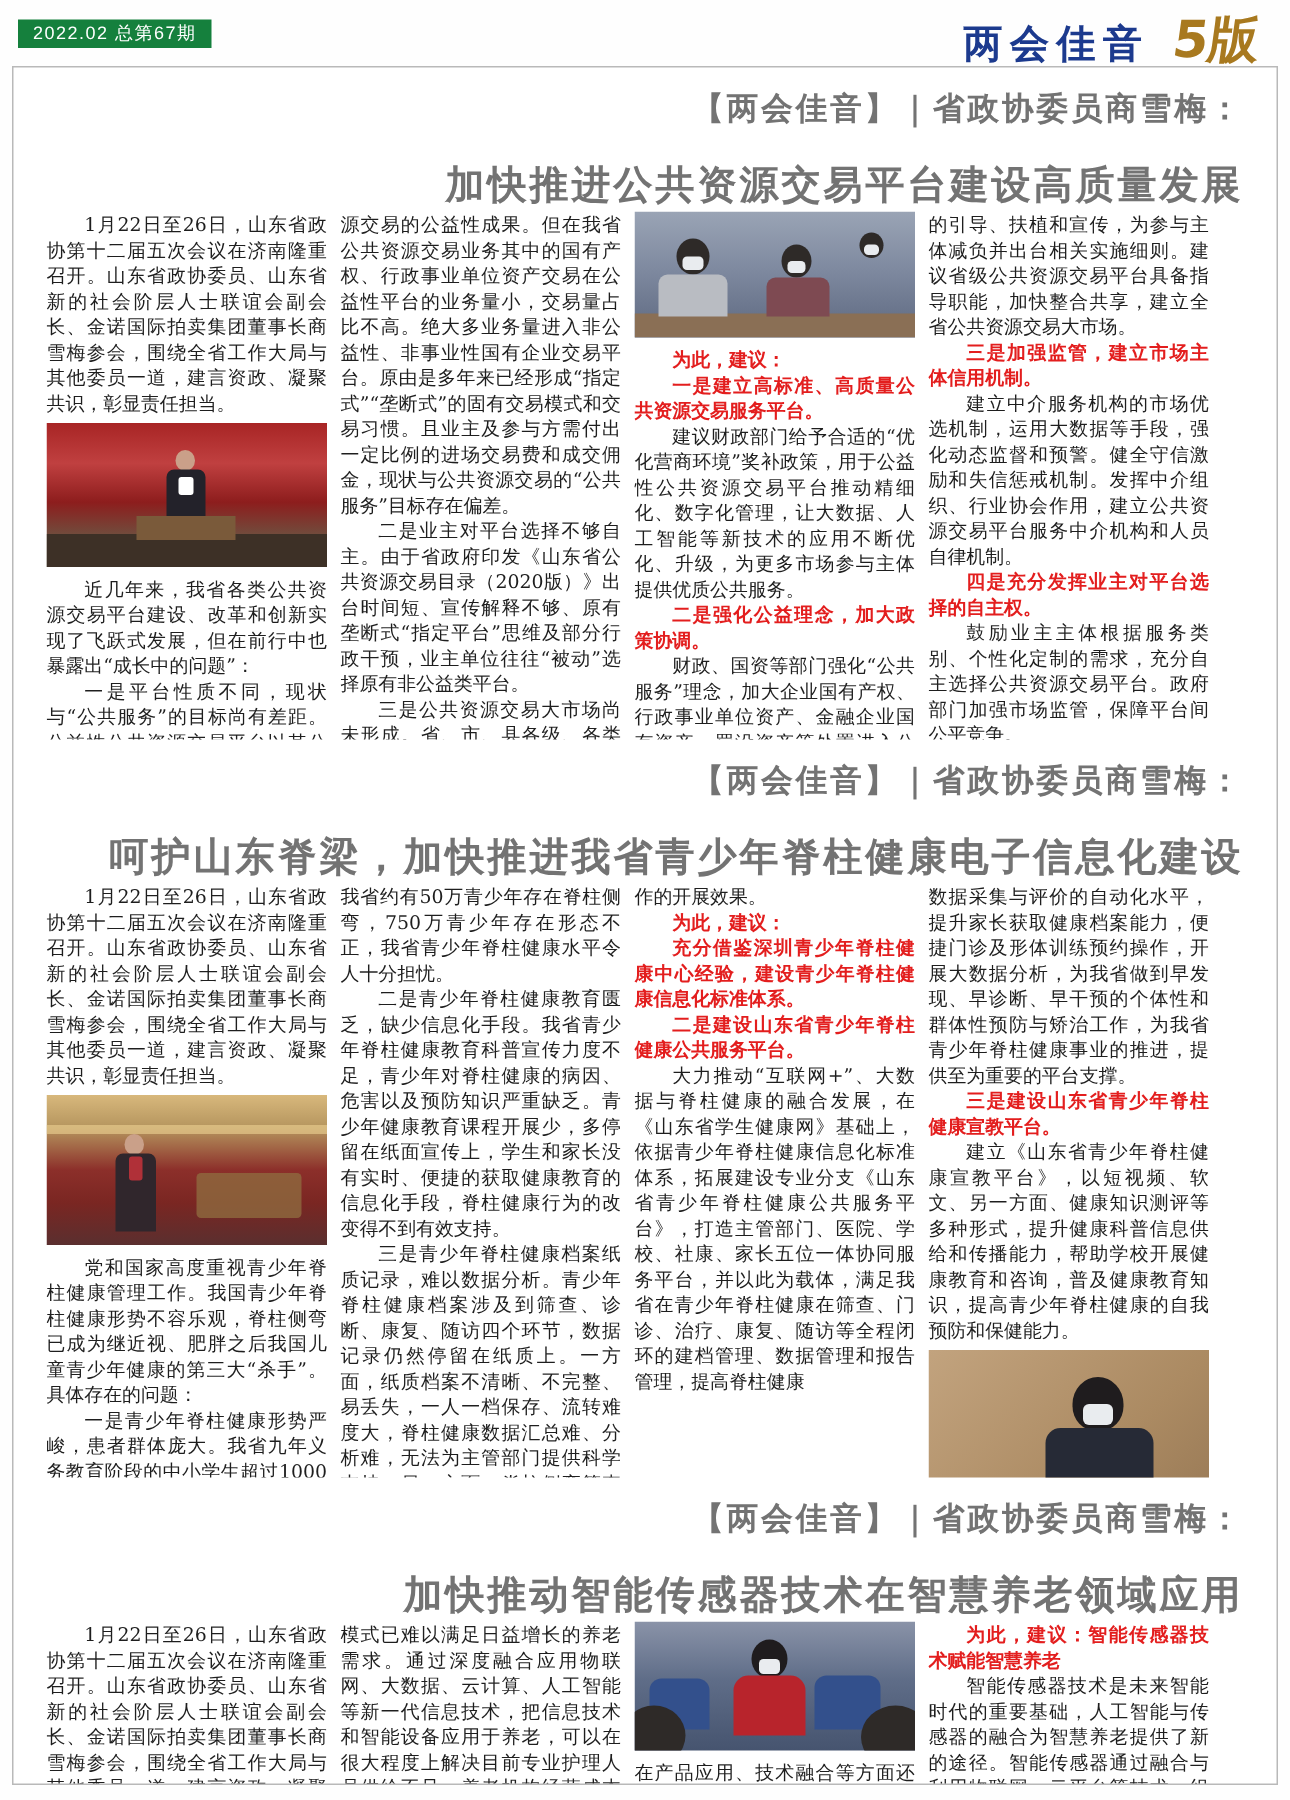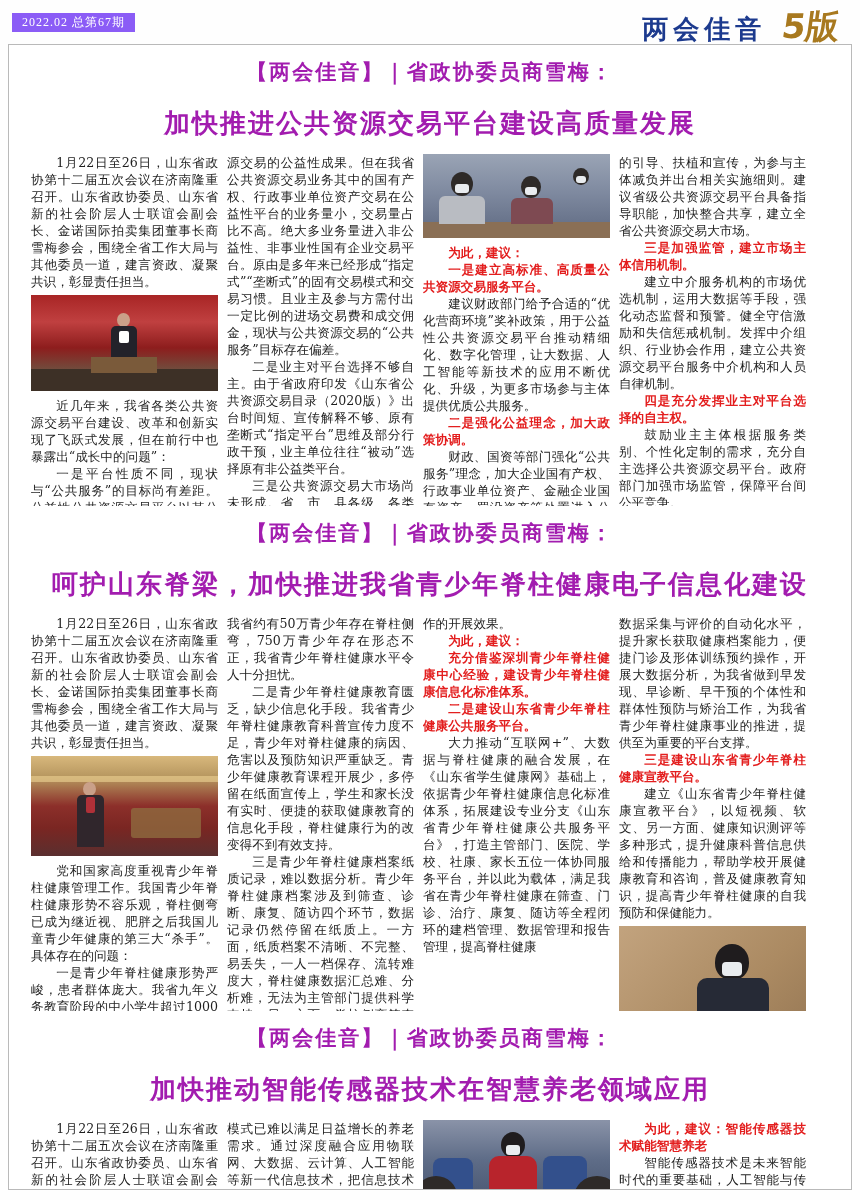--- a/index.html
+++ b/index.html
@@ -1,39 +1,39 @@
 <!DOCTYPE html>
 <html><head>
 <meta charset="utf-8">
 <style>
   * { margin:0; padding:0; box-sizing:border-box; }
   html,body { background:#ffffff; }
   .page { position:relative; width:860px; height:1200px; background:#fefefe; overflow:hidden;
           font-family:"DejaVu Serif","Liberation Serif",serif; }
 
   
-  .issue-badge { position:absolute; left:12px; top:13px; background:#8b5cf6; color:#fff;
+  .issue-badge { position:absolute; left:12px; top:13px; background:#15803d; color:#fff;
                  font-size:12px; line-height:19px; padding:0 10px; letter-spacing:1px;
-                 font-family:Liberation Serif, serif; }
+                 font-family:Liberation Sans, sans-serif; }
   .masthead { position:absolute; right:20px; top:4px; display:flex; align-items:baseline; gap:16px; }
   .masthead-title { color:#1c3a8e; font-size:26px; font-weight:bold; letter-spacing:5px; }
   .page-label { color:#a8791f; font-size:34px; font-weight:bold; transform:skewX(-8deg);
                 font-family:"DejaVu Sans","Liberation Sans",sans-serif; }
 
   
   .frame { position:absolute; left:8px; top:44px; width:844px; height:1146px;
            border:1px solid #b9b9b9; background:#fff; overflow:hidden; }
 
   .article { padding:13px 22px 0 22px; }
-  .headline { text-align:center; color:#a21caf;
+  .headline { text-align:right; color:#737373;
               font-family:"DejaVu Sans","Liberation Sans",sans-serif; font-weight:bold; }
   .headline .kicker { font-size:21px; letter-spacing:2px; }
   .headline .title  { font-size:26px; letter-spacing:2px; margin-top:20px; }
 
-  .body { display:flex; gap:9px; margin-top:13px; overflow:hidden; }
+  .body { display:flex; gap:9px; overflow:hidden; }
   .body-a1 { height:352px; }
   .body-a2 { height:396px; }
   .body-a3 { height:172px; }
   .col { flex:0 0 187px; width:187px; font-size:12.6px; line-height:17px;
          text-align:justify; color:#1e1e1e; overflow:hidden; }
   .col p { text-indent:2em; }
   .col p.cont { text-indent:0; }
   .col p.red { color:#e31e1e; font-weight:bold; }
 
   

